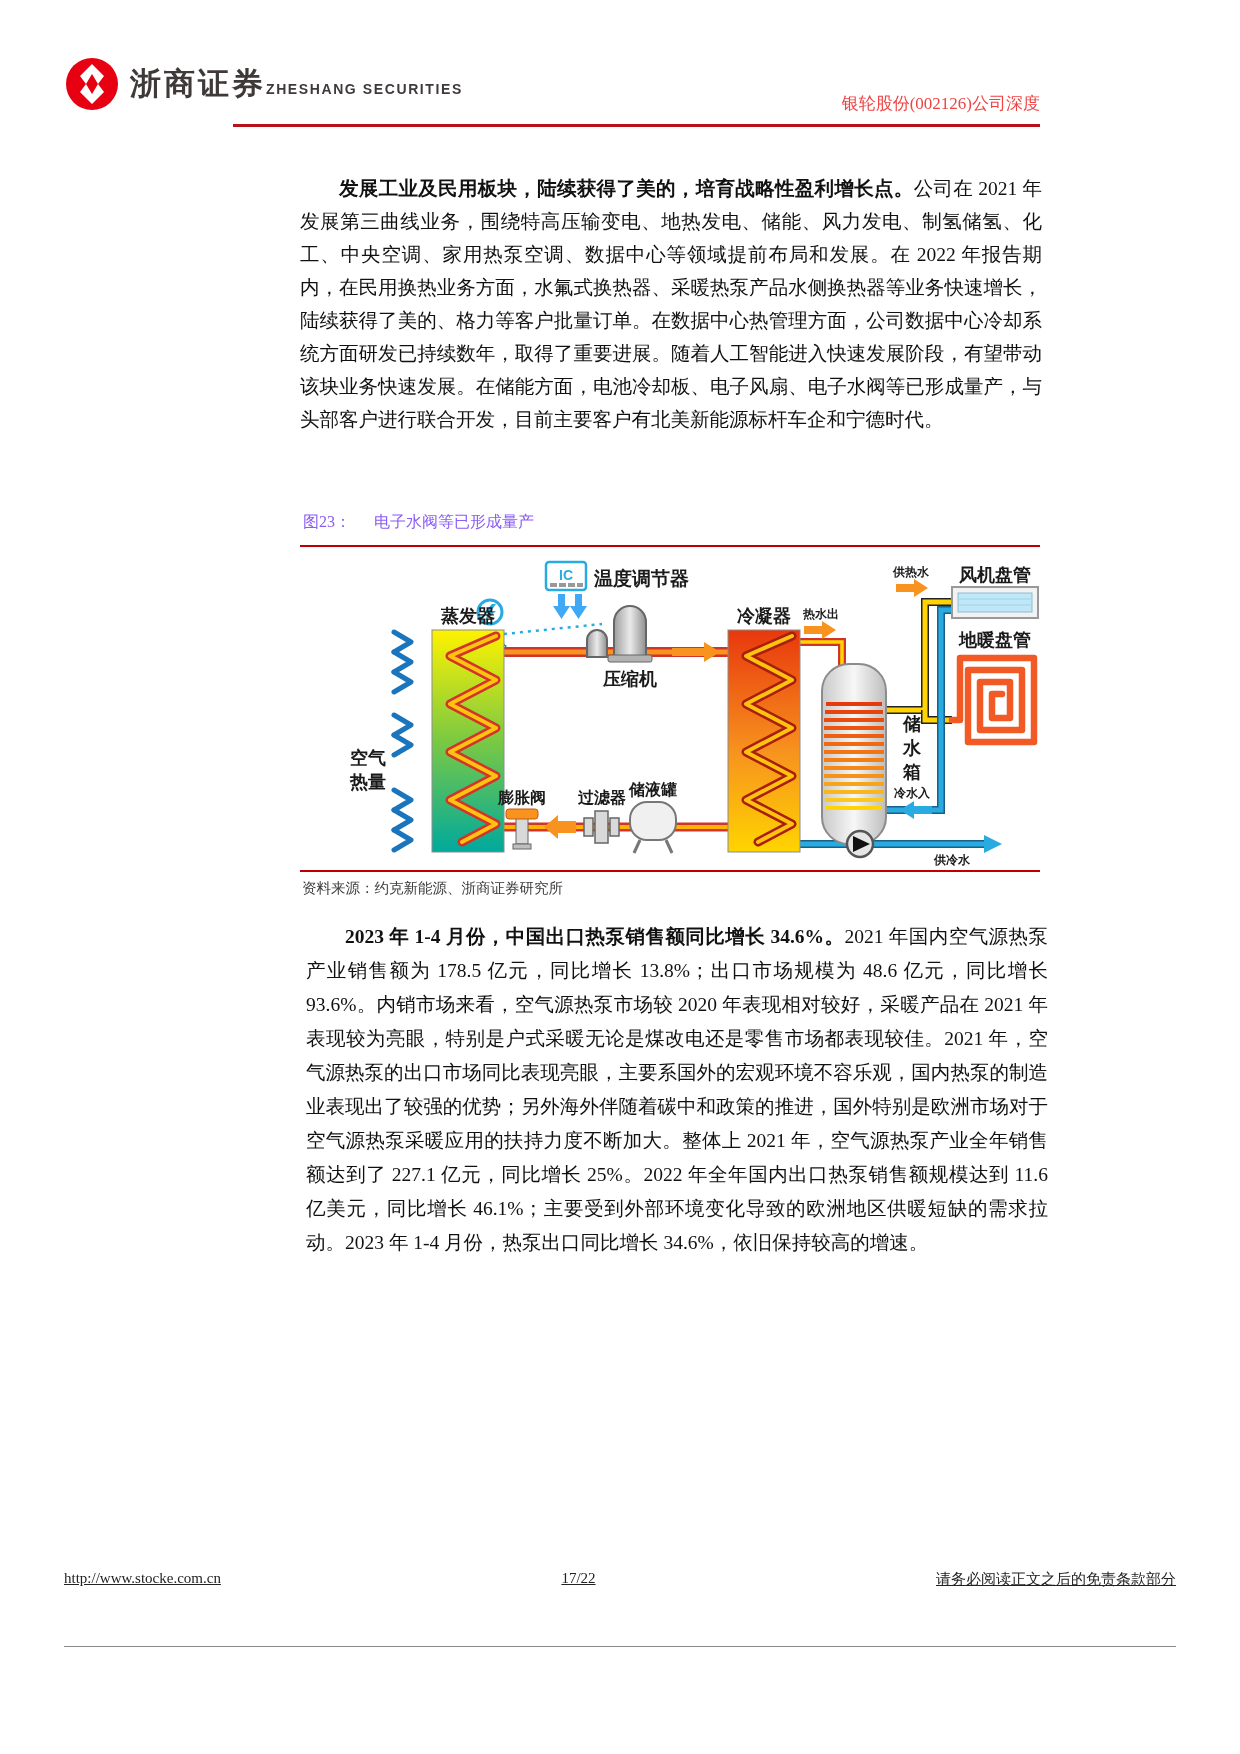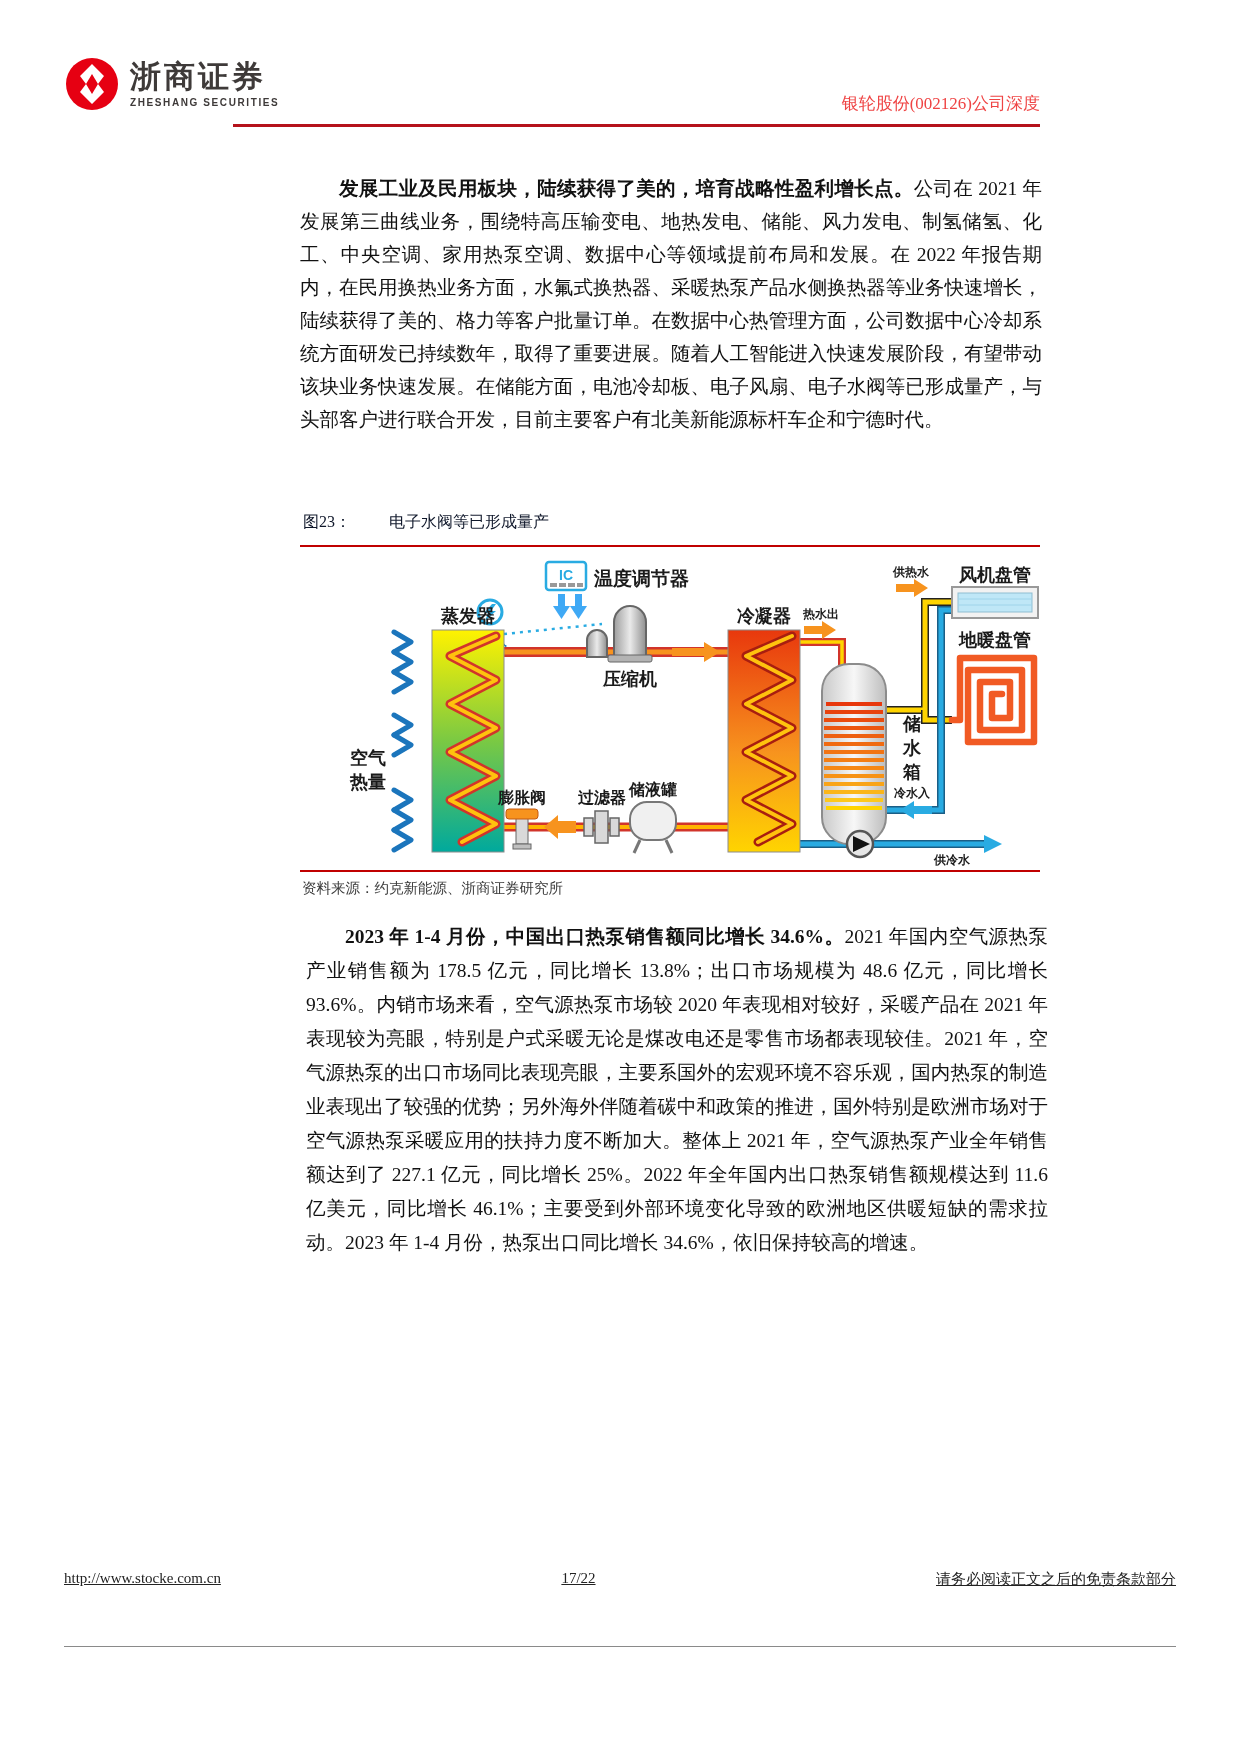--- a/index.html
+++ b/index.html
@@ -1,34 +1,34 @@
 <!DOCTYPE html>
 <html><head>
 <meta charset="utf-8">
 <style>
   html,body{margin:0;padding:0;background:#777;}
   .page{position:relative;width:1240px;height:1754px;background:#fff;margin:0 auto;overflow:hidden;
         font-family:"Liberation Serif","DejaVu Serif",serif;color:#1a1a1a;}
   
   .logo-wrap{position:absolute;left:64px;top:56px;display:flex;align-items:center;gap:10px;}
-  .logo-texts{display:flex;flex-direction:column;}
+  .logo-texts{display:flex;flex-direction:row;}
   .logo-cn{font-family:"Liberation Sans","DejaVu Sans",sans-serif;font-weight:bold;font-size:31px;color:#3e3a39;letter-spacing:3px;line-height:1.1;}
-  .logo-en{font-family:"Liberation Sans","DejaVu Sans",sans-serif;font-weight:bold;font-size:10px;color:#3e3a39;letter-spacing:1.6px;margin-top:2px;}
+  .logo-en{font-family:"Liberation Sans","DejaVu Sans",sans-serif;font-weight:bold;font-size:14px;color:#3e3a39;letter-spacing:1.6px;margin-top:14px;}
   .doc-title{position:absolute;top:92px;left:840px;width:200px;text-align:right;font-size:17px;color:#ef4444;left:auto;right:200px;}
   .header-rule{position:absolute;left:233px;top:124px;width:807px;height:3px;background:#b5121b;}
   
   .sec-heading{position:absolute;left:300px;top:131px;width:740px;font-size:22px;font-weight:bold;color:#c00000;}
   
   .para{position:absolute;left:300px;width:742px;text-align:justify;font-size:19.5px;color:#111;}
   .para1{top:172px;line-height:33px;}
   .para2{top:920px;line-height:34px;margin-left:6px;}
   .para p{margin:0;text-indent:2em;}
   .lead{font-weight:bold;}
   
-  .fig-caption{position:absolute;left:303px;top:512px;display:flex;gap:38px;font-size:16px;color:#0f172a;}
+  .fig-caption{position:absolute;left:303px;top:512px;display:flex;gap:23px;font-size:16px;color:#8b5cf6;}
   .fig-rule-top{position:absolute;left:300px;top:545px;width:740px;height:2px;background:#c00000;}
   .fig-rule-bottom{position:absolute;left:300px;top:870px;width:740px;height:2px;background:#c00000;}
   .fig-diagram{position:absolute;left:300px;top:552px;width:740px;height:315px;}
   .fig-source{position:absolute;left:302px;top:879px;font-size:14.5px;color:#3c3c3c;}
   
   .footer-rule{position:absolute;left:64px;top:1646px;width:1112px;height:1px;background:#8a8a8a;}
   .footer-row{position:absolute;left:64px;top:1570px;width:1112px;display:flex;justify-content:space-between;
               font-size:15px;color:#222;text-decoration:underline;}
   svg text{font-family:"Liberation Sans","DejaVu Sans",sans-serif;}
   .dlabel{font-weight:bold;fill:#1a1a1a;}

